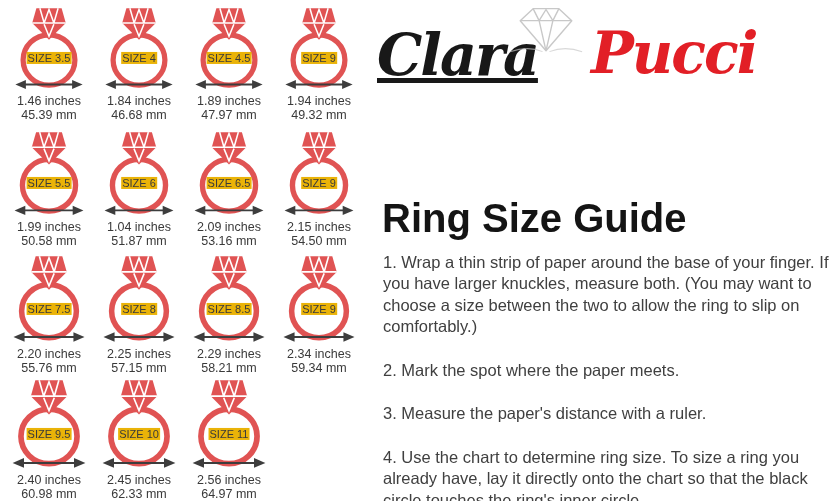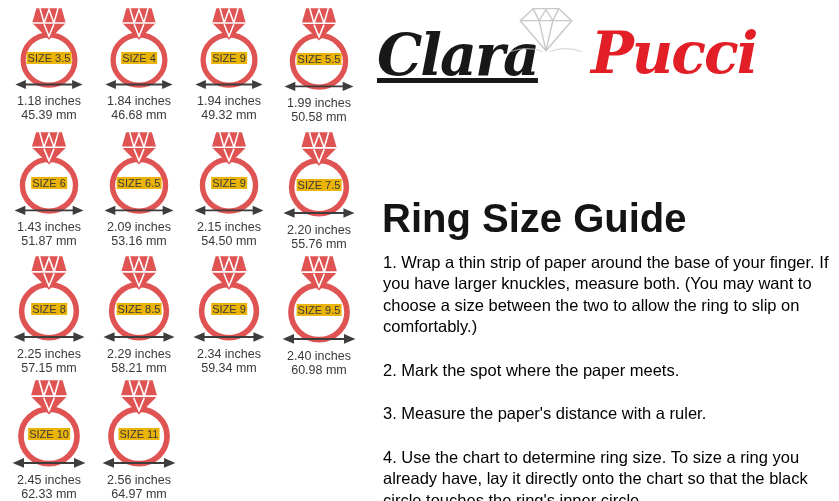--- a/index.html
+++ b/index.html
@@ -79,21 +79,21 @@
     white-space: nowrap;
   }
   .steps {
     position: absolute; left: 8px; top: 252px;
     width: 447px;
   }
   .steps p {
     margin: 0 0 22px 0;
     font-size: 16.5px;
     line-height: 1.3;
-    color: #000000;
+    color: #404040;
   }
 </style>
 </head>
 <body>
 
 <div class="page">
 
   <div class="ring-grid">
 
       <div class="ring-cell i0 row0">
@@ -106,21 +106,21 @@
 
             <path d="M26,24 L74,24 M37,3 L43,24 M63,3 L57,24 M43,24 L50,5 L57,24 M43,26 L50,43 L57,26" fill="none" stroke="#ffffff" stroke-width="2.2"></path>
 
             <line x1="13" y1="112" x2="87" y2="112" stroke="var(--arrow-color)" stroke-width="2.6"></line>
             <polygon points="2,112 17,105.5 17,118.5" fill="var(--arrow-color)"></polygon>
             <polygon points="98,112 83,105.5 83,118.5" fill="var(--arrow-color)"></polygon>
           </svg>
           <span class="size-label">SIZE 3.5</span>
         </div>
         <div class="meas">
-          <span>1.18 inches</span>
+          <span>1.46 inches</span>
           <span>45.39 mm</span>
         </div>
       </div>
 
       <div class="ring-cell i1 row0">
         <div class="fig">
           <svg viewBox="0 0 100 124" xmlns="http://www.w3.org/2000/svg">
 
             <ellipse cx="50" cy="77" rx="37" ry="36" fill="none" stroke="var(--ring-color)" stroke-width="7.5"></ellipse>
 
@@ -133,20 +133,41 @@
             <polygon points="98,112 83,105.5 83,118.5" fill="var(--arrow-color)"></polygon>
           </svg>
           <span class="size-label">SIZE 4</span>
         </div>
         <div class="meas">
           <span>1.84 inches</span>
           <span>46.68 mm</span>
         </div>
       </div>
 
+      <div class="ring-cell i2 row0">
+        <div class="fig">
+          <svg viewBox="0 0 100 124" xmlns="http://www.w3.org/2000/svg">
+
+            <ellipse cx="50" cy="77" rx="37" ry="36" fill="none" stroke="var(--ring-color)" stroke-width="7.5"></ellipse>
+
+            <polygon points="32,3 68,3 74,24 50,48 26,24" fill="var(--ring-color)"></polygon>
+
+            <path d="M26,24 L74,24 M37,3 L43,24 M63,3 L57,24 M43,24 L50,5 L57,24 M43,26 L50,43 L57,26" fill="none" stroke="#ffffff" stroke-width="2.2"></path>
+
+            <line x1="13" y1="112" x2="87" y2="112" stroke="var(--arrow-color)" stroke-width="2.6"></line>
+            <polygon points="2,112 17,105.5 17,118.5" fill="var(--arrow-color)"></polygon>
+            <polygon points="98,112 83,105.5 83,118.5" fill="var(--arrow-color)"></polygon>
+          </svg>
+          <span class="size-label">SIZE 4.5</span>
+        </div>
+        <div class="meas">
+          <span>1.89 inches</span>
+          <span>47.97 mm</span>
+        </div>
+      </div>
 
       <div class="ring-cell i3 row0">
         <div class="fig">
           <svg viewBox="0 0 100 124" xmlns="http://www.w3.org/2000/svg">
 
             <ellipse cx="50" cy="77" rx="37" ry="36" fill="none" stroke="var(--ring-color)" stroke-width="7.5"></ellipse>
 
             <polygon points="32,3 68,3 74,24 50,48 26,24" fill="var(--ring-color)"></polygon>
 
             <path d="M26,24 L74,24 M37,3 L43,24 M63,3 L57,24 M43,24 L50,5 L57,24 M43,26 L50,43 L57,26" fill="none" stroke="#ffffff" stroke-width="2.2"></path>
@@ -195,21 +216,21 @@
 
             <path d="M26,24 L74,24 M37,3 L43,24 M63,3 L57,24 M43,24 L50,5 L57,24 M43,26 L50,43 L57,26" fill="none" stroke="#ffffff" stroke-width="2.2"></path>
 
             <line x1="13" y1="112" x2="87" y2="112" stroke="var(--arrow-color)" stroke-width="2.6"></line>
             <polygon points="2,112 17,105.5 17,118.5" fill="var(--arrow-color)"></polygon>
             <polygon points="98,112 83,105.5 83,118.5" fill="var(--arrow-color)"></polygon>
           </svg>
           <span class="size-label">SIZE 6</span>
         </div>
         <div class="meas">
-          <span>1.43 inches</span>
+          <span>1.04 inches</span>
           <span>51.87 mm</span>
         </div>
       </div>
 
       <div class="ring-cell i6 row1">
         <div class="fig">
           <svg viewBox="0 0 100 124" xmlns="http://www.w3.org/2000/svg">
 
             <ellipse cx="50" cy="77" rx="37" ry="36" fill="none" stroke="var(--ring-color)" stroke-width="7.5"></ellipse>
 

